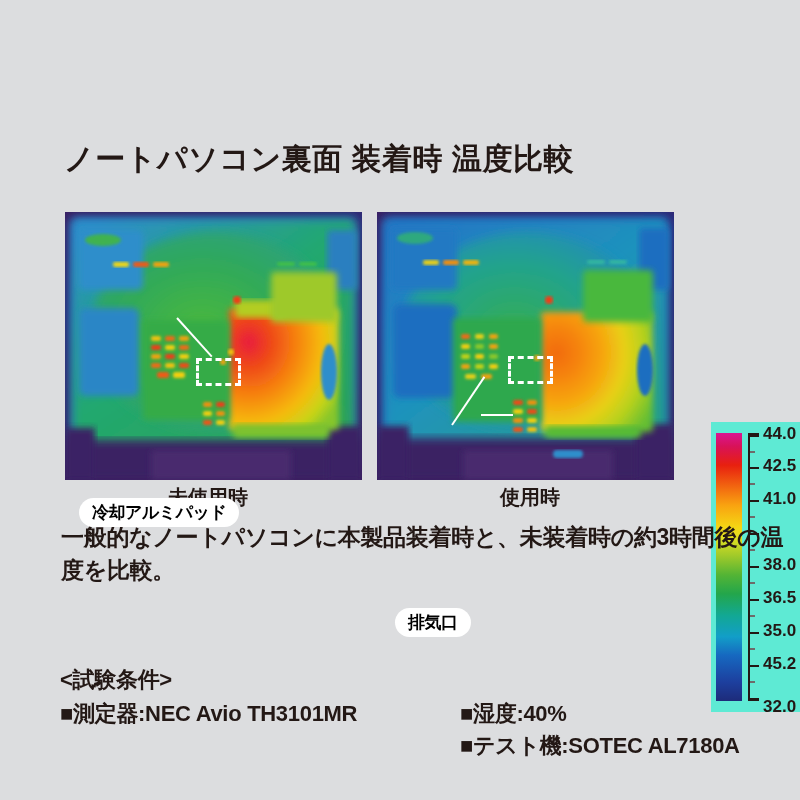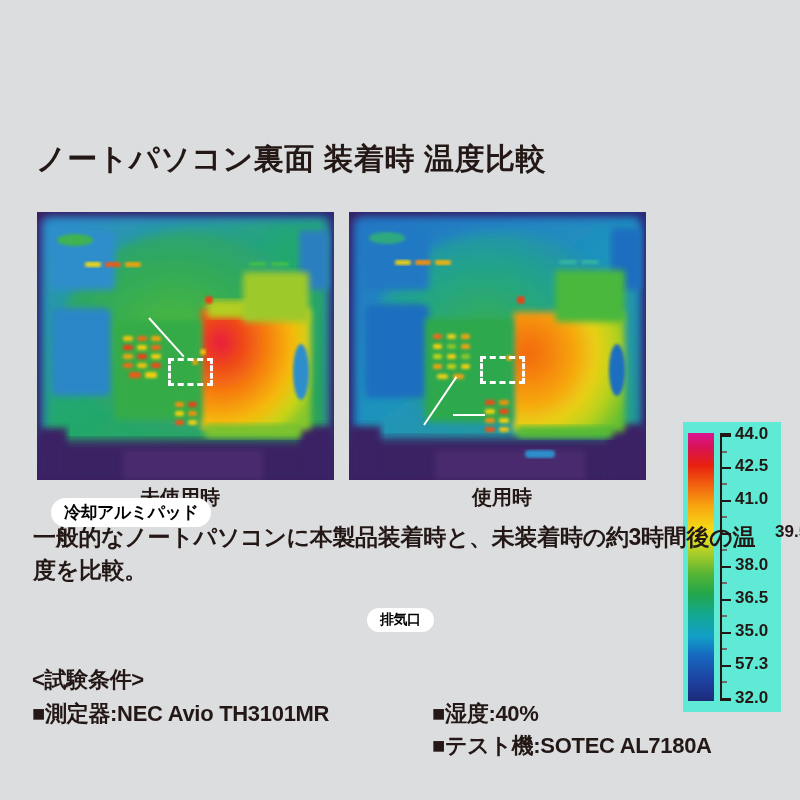--- a/index.html
+++ b/index.html
@@ -11,20 +11,21 @@
     height: 800px;
     background: #dcdddf;
     font-family: "Liberation Sans", sans-serif;
     overflow: hidden;
     position: relative;
   }
 
   .page {
     position: absolute;
     inset: 0;
+    margin-left: 28px;
   }
 
   
   .title {
     position: absolute;
     left: 36px;
     top: 139px;
     font-size: 30px;
     font-weight: bold;
     color: #231815;
@@ -136,21 +137,21 @@
     left: 51px;
     top: 288px;
     padding: 3px 13px;
     font-size: 17px;
     letter-spacing: -0.5px;
   }
   .callout-right {
     left: 367px;
     top: 398px;
     padding: 3px 13px;
-    font-size: 14px;
+    font-size: 17px;
     letter-spacing: -0.5px;
   }
 
   .leader {
     position: absolute;
     background: #ffffff;
     transform-origin: 0 50%;
     height: 2px;
     z-index: 5;
   }
@@ -469,22 +470,22 @@
         <div class="tick minor" style="top:246px;"></div>
         <div class="tick major" style="top:263px;"></div>
       </div>
       <div class="tick-label" style="top:12px;">44.0</div>
       <div class="tick-label" style="top:44px;">42.5</div>
       <div class="tick-label" style="top:77px;">41.0</div>
       <div class="tick-label" style="top:110px;padding-left:40px;">39.5</div>
       <div class="tick-label" style="top:143px;">38.0</div>
       <div class="tick-label" style="top:176px;">36.5</div>
       <div class="tick-label" style="top:209px;">35.0</div>
-      <div class="tick-label" style="top:242px;">57.3</div>
-      <div class="tick-label" style="top:276px;">32.0</div>
+      <div class="tick-label" style="top:242px;">45.2</div>
+      <div class="tick-label" style="top:285px;">32.0</div>
     </div>
 
   </div>
 
   <div class="caption left">未使用時</div>
   <div class="caption right">使用時</div>
 
   <div class="description">一般的なノートパソコンに本製品装着時と、未装着時の約3時間後の温度を比較。</div>
 
   <div class="conditions">

